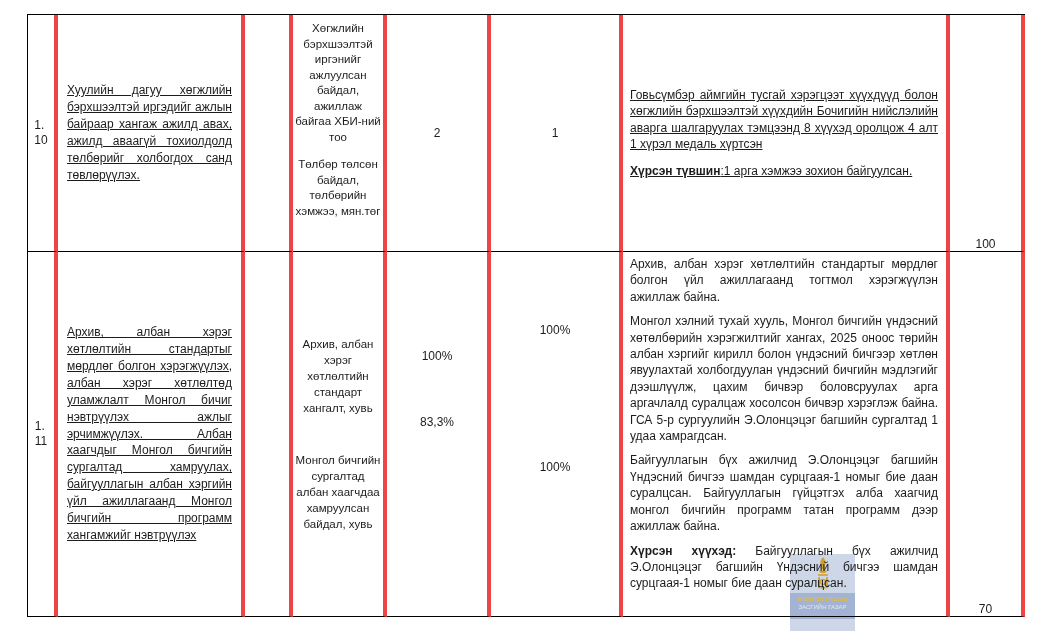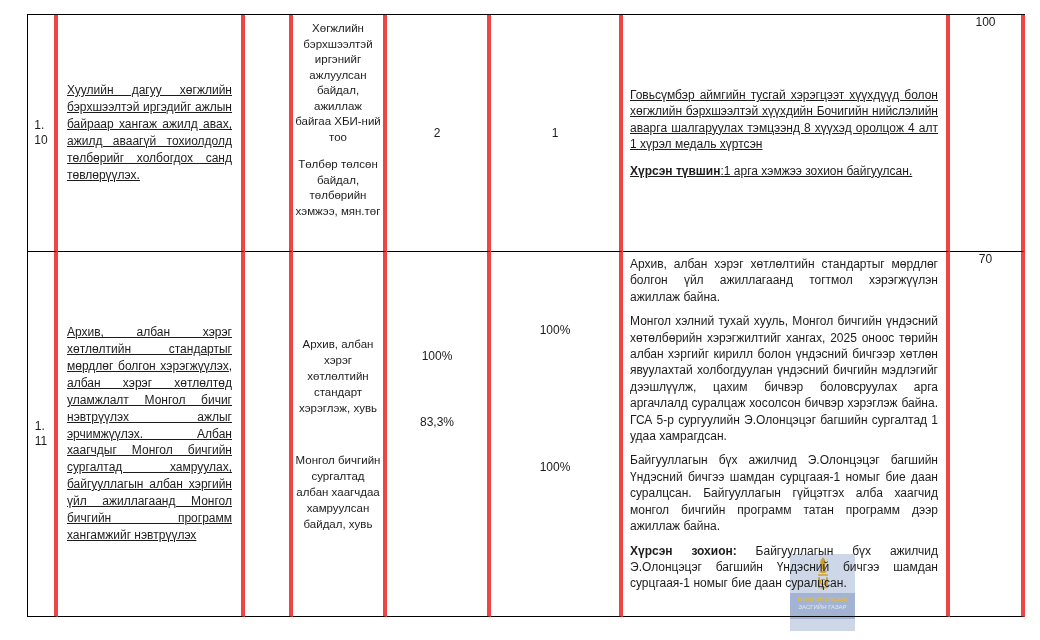--- a/index.html
+++ b/index.html
@@ -38,21 +38,21 @@
   .val-c{justify-content:center;}
   .r2t .v1{margin-top:96px;}
   .r2t .v2{margin-top:49px;}
   .r2p .v1{margin-top:70px;}
   .r2p .v2{margin-top:120px;}
   .result{font-size:12px;line-height:16.4px;padding:4px 8px 4px 7px;}
   .result p{margin:0 0 8px 0;text-align:justify;}
   .result p:last-child{margin-bottom:0;}
   .res-r1{display:flex;flex-direction:column;justify-content:center;}
   .res-r1 p{margin-bottom:10px;text-decoration:underline;}
-  .score{display:flex;align-items:flex-start;justify-content:center;font-size:12px;}
+  .score{display:flex;align-items:flex-end;justify-content:center;font-size:12px;}
 </style>
 </head>
 <body>
 
 <div class="wm">
   <div class="wm-band"></div>
   <svg class="wm-emblem" width="13" height="34" viewBox="0 0 13 34">
     <path d="M6.5 0 C7.5 2 9.2 3 9.2 5 A2.8 2.8 0 1 1 3.8 5 C3.8 3 5.5 2 6.5 0 Z" fill="#d1a02c"></path>
     <circle cx="6.5" cy="10.2" r="2.4" fill="#d1a02c"></circle>
     <path d="M2.8 13.6 a3.7 2.6 0 0 0 7.4 0 Z" fill="#d1a02c"></path>
@@ -102,38 +102,38 @@
   <div class="c num">1.
 11</div>
 
   <div class="c task">
     <div class="txt">Архив, албан хэрэг хөтлөлтийн стандартыг мөрдлөг болгон хэрэгжүүлэх, албан хэрэг хөтлөлтөд уламжлалт Монгол бичиг нэвтрүүлэх ажлыг эрчимжүүлэх. Албан хаагчдыг Монгол бичгийн сургалтад хамруулах, байгууллагын албан хэргийн үйл ажиллагаанд Монгол бичгийн программ хангамжийг нэвтрүүлэх</div>
   </div>
 
   <div class="c"></div>
 
   <div class="c ind ind-r2">
-    <div>Архив, албан хэрэг хөтлөлтийн стандарт хэрэглэж, хувь</div>
+    <div>Архив, албан хэрэг хөтлөлтийн стандарт хангалт, хувь</div>
     <div>Монгол бичгийн сургалтад албан хаагчдаа хамруулсан байдал, хувь</div>
   </div>
 
   <div class="c val r2t">
     <div class="v1">100%</div>
     <div class="v2">83,3%</div>
   </div>
 
   <div class="c val r2p">
     <div class="v1">100%</div>
     <div class="v2">100%</div>
   </div>
 
   <div class="c result">
     <p>Архив, албан хэрэг хөтлөлтийн стандартыг мөрдлөг болгон үйл ажиллагаанд тогтмол хэрэгжүүлэн ажиллаж байна.</p>
     <p>Монгол хэлний тухай хууль, Монгол бичгийн үндэсний хөтөлбөрийн хэрэгжилтийг хангах, 2025 оноос төрийн албан хэргийг кирилл болон үндэсний бичгээр хөтлөн явуулахтай холбогдуулан үндэсний бичгийн мэдлэгийг дээшлүүлж, цахим бичвэр боловсруулах арга аргачлалд суралцаж хосолсон бичвэр хэрэглэж байна. ГСА 5-р сургуулийн Э.Олонцэцэг багшийн сургалтад 1 удаа хамрагдсан.</p>
     <p>Байгууллагын бүх ажилчид Э.Олонцэцэг багшийн Үндэсний бичгээ шамдан сурцгаая-1 номыг бие даан суралцсан. Байгууллагын гүйцэтгэх алба хаагчид монгол бичгийн программ татан программ дээр ажиллаж байна.</p>
-    <p><b>Хүрсэн зохион:</b><span> Байгууллагын бүх ажилчид Э.Олонцэцэг багшийн Үндэсний бичгээ шамдан сурцгаая-1 номыг бие даан суралцсан.</span></p>
+    <p><b>Хүрсэн хүүхэд:</b><span> Байгууллагын бүх ажилчид Э.Олонцэцэг багшийн Үндэсний бичгээ шамдан сурцгаая-1 номыг бие даан суралцсан.</span></p>
   </div>
 
   <div class="c score">
     <span>70</span>
   </div>
 
 </div>
 
 </body></html>

